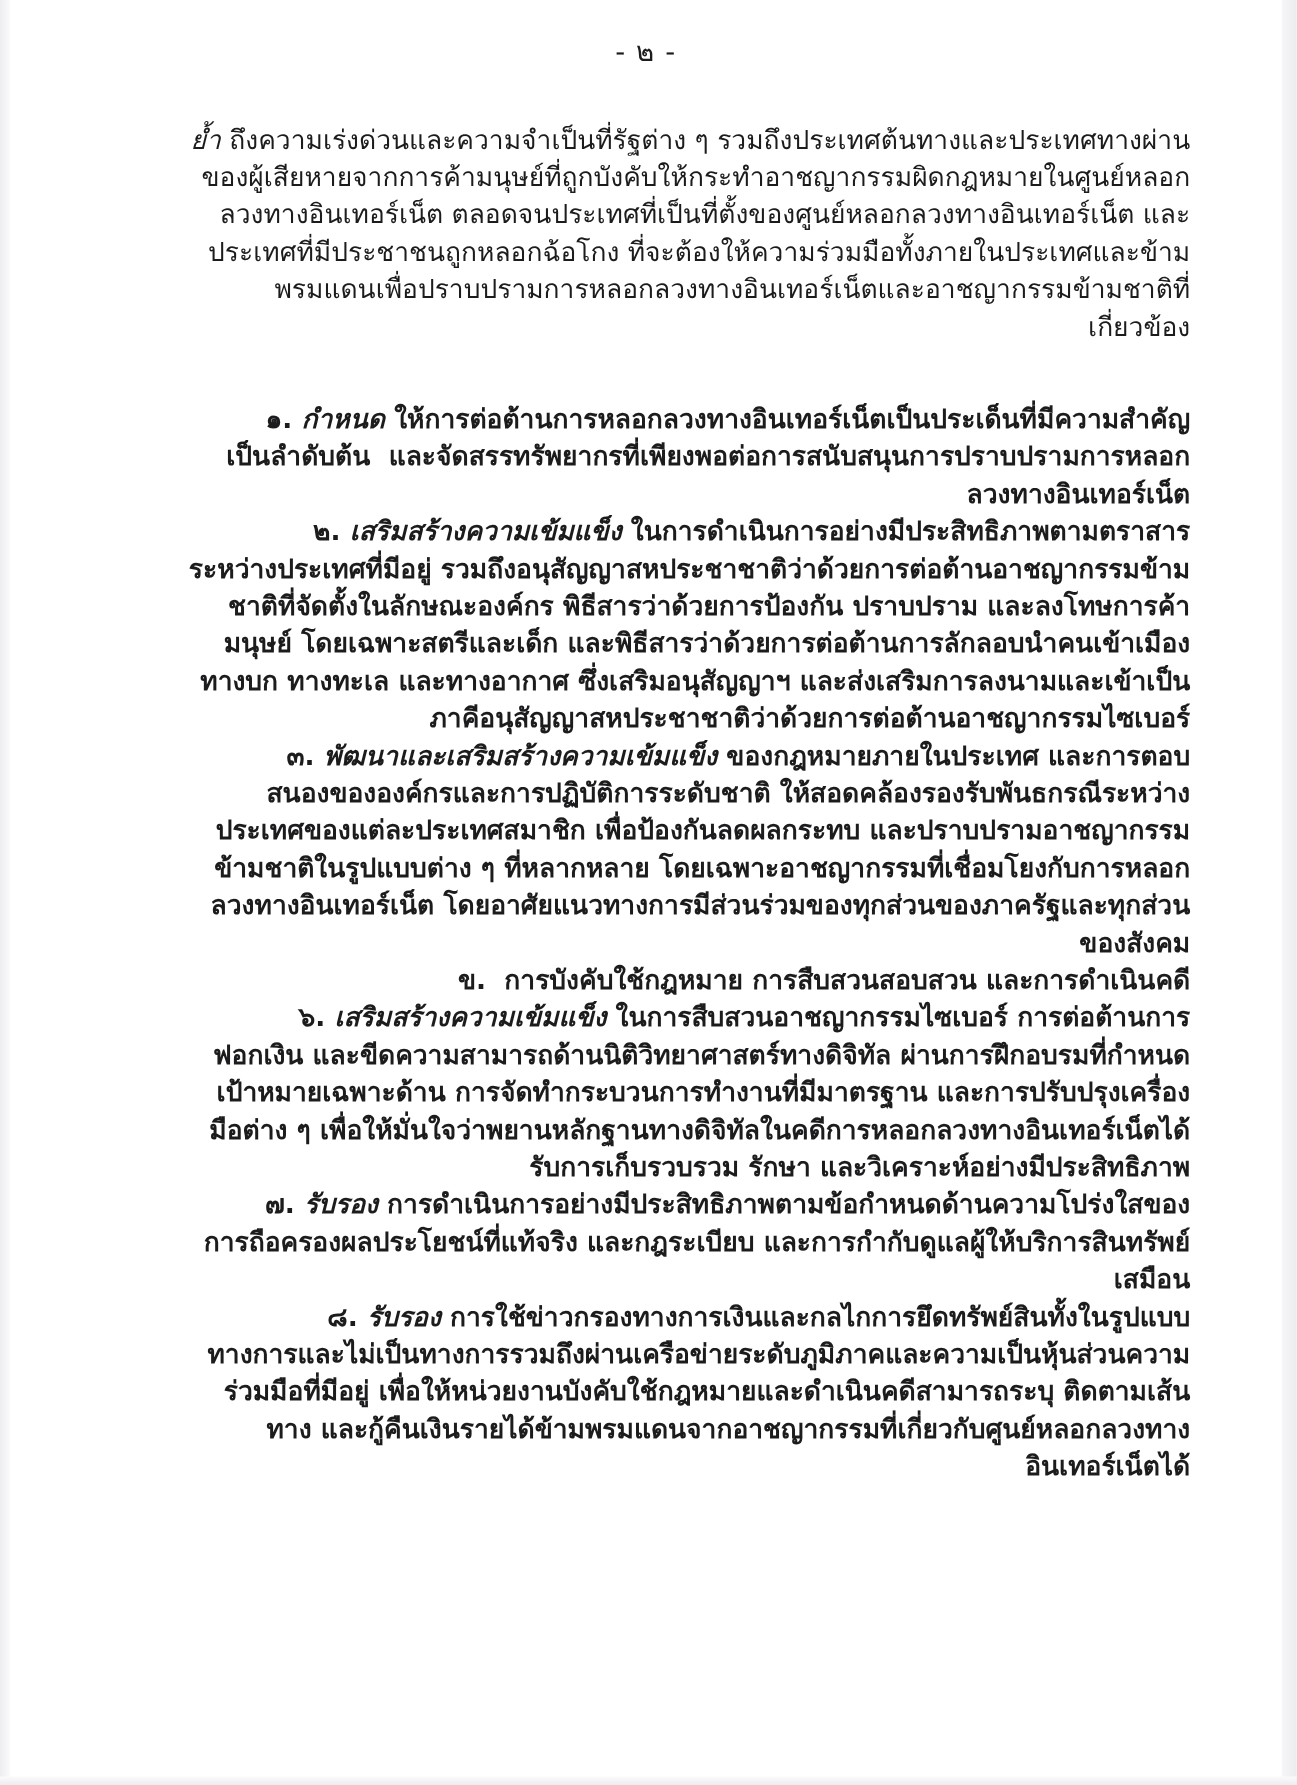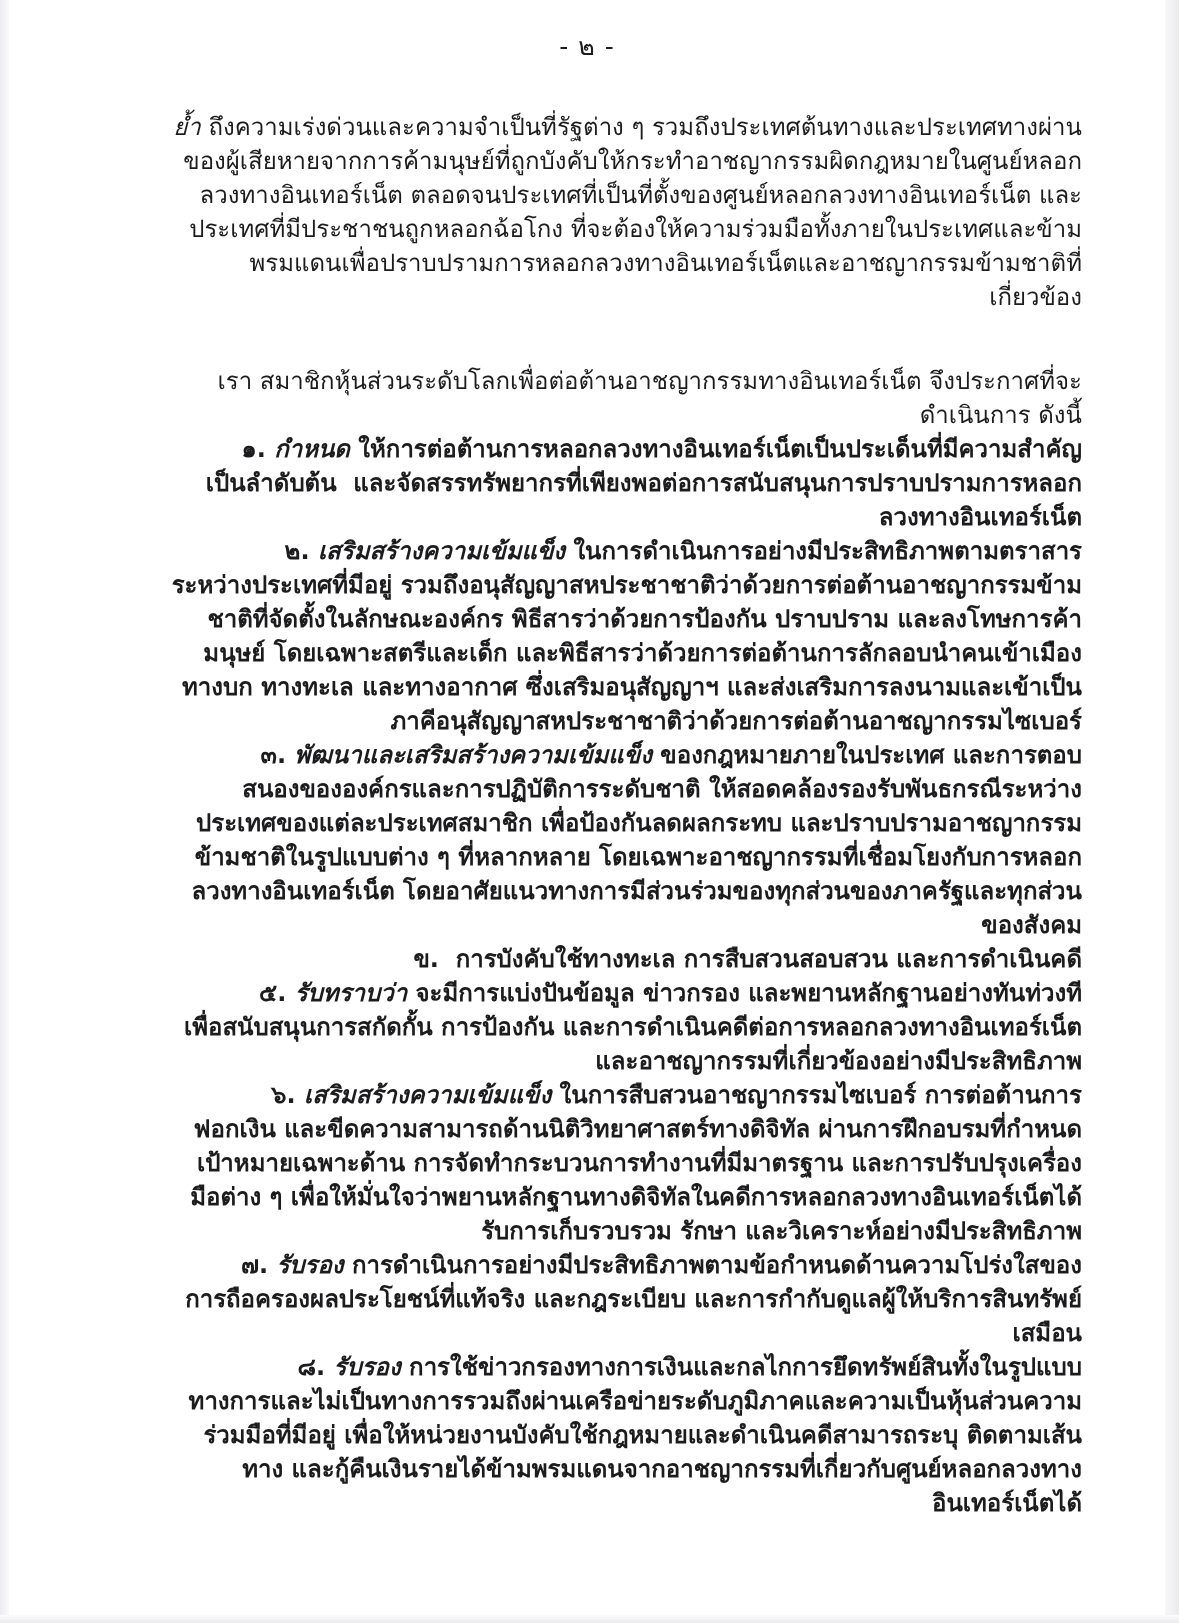--- a/index.html
+++ b/index.html
@@ -80,25 +80,23 @@
 <body>
 
 <div class="viewport">
   <div class="edge-left"></div>
   <div class="edge-right"></div>
   <div class="page">
     <div class="pageno">- ๒ -</div>
     <div class="doc-body">
         <p class="para body"><span class="it">ย้ำ</span><span> ถึงความเร่งด่วนและความจำเป็นที่รัฐต่าง ๆ รวมถึงประเทศต้นทางและประเทศทางผ่านของผู้เสียหายจากการค้ามนุษย์ที่ถูกบังคับให้กระทำอาชญากรรมผิดกฎหมายในศูนย์หลอกลวงทางอินเทอร์เน็ต ตลอดจนประเทศที่เป็นที่ตั้งของศูนย์หลอกลวงทางอินเทอร์เน็ต และประเทศที่มีประชาชนถูกหลอกฉ้อโกง ที่จะต้องให้ความร่วมมือทั้งภายในประเทศและข้ามพรมแดนเพื่อปราบปรามการหลอกลวงทางอินเทอร์เน็ตและอาชญากรรมข้ามชาติที่เกี่ยวข้อง</span></p>
         <p class="para gap"></p>
-        <p class="para body"><span>เรา สมาชิกหุ้นส่วนระดับโลกเพื่อต่อต้านอาชญากรรมทางอินเทอร์เน็ต จึงประกาศที่จะดำเนินการ ดังนี้</span></p>
         <p class="para item"><span>๑. </span><span class="it">กำหนด</span><span> ให้การต่อต้านการหลอกลวงทางอินเทอร์เน็ตเป็นประเด็นที่มีความสำคัญเป็นลำดับต้น  และจัดสรรทรัพยากรที่เพียงพอต่อการสนับสนุนการปราบปรามการหลอกลวงทางอินเทอร์เน็ต</span></p>
         <p class="para item"><span>๒. </span><span class="it">เสริมสร้างความเข้มแข็ง</span><span> ในการดำเนินการอย่างมีประสิทธิภาพตามตราสารระหว่างประเทศที่มีอยู่ รวมถึงอนุสัญญาสหประชาชาติว่าด้วยการต่อต้านอาชญากรรมข้ามชาติที่จัดตั้งในลักษณะองค์กร พิธีสารว่าด้วยการป้องกัน ปราบปราม และลงโทษการค้ามนุษย์ โดยเฉพาะสตรีและเด็ก และพิธีสารว่าด้วยการต่อต้านการลักลอบนำคนเข้าเมืองทางบก ทางทะเล และทางอากาศ ซึ่งเสริมอนุสัญญาฯ และส่งเสริมการลงนามและเข้าเป็นภาคีอนุสัญญาสหประชาชาติว่าด้วยการต่อต้านอาชญากรรมไซเบอร์</span></p>
         <p class="para item"><span>๓. </span><span class="it">พัฒนาและเสริมสร้างความเข้มแข็ง</span><span> ของกฎหมายภายในประเทศ และการตอบสนองขององค์กรและการปฏิบัติการระดับชาติ ให้สอดคล้องรองรับพันธกรณีระหว่างประเทศของแต่ละประเทศสมาชิก เพื่อป้องกันลดผลกระทบ และปราบปรามอาชญากรรมข้ามชาติในรูปแบบต่าง ๆ ที่หลากหลาย โดยเฉพาะอาชญากรรมที่เชื่อมโยงกับการหลอกลวงทางอินเทอร์เน็ต โดยอาศัยแนวทางการมีส่วนร่วมของทุกส่วนของภาครัฐและทุกส่วนของสังคม</span></p>
-        <p class="para heading"><span>ข.  การบังคับใช้ทางทะเล การสืบสวนสอบสวน และการดำเนินคดี</span></p>
-        <p class="para item"><span>๕. </span><span class="it">รับทราบว่า</span><span> จะมีการแบ่งปันข้อมูล ข่าวกรอง และพยานหลักฐานอย่างทันท่วงที เพื่อสนับสนุนการสกัดกั้น การป้องกัน และการดำเนินคดีต่อการหลอกลวงทางอินเทอร์เน็ตและอาชญากรรมที่เกี่ยวข้องอย่างมีประสิทธิภาพ</span></p>
+        <p class="para heading"><span>ข.  การบังคับใช้กฎหมาย การสืบสวนสอบสวน และการดำเนินคดี</span></p>
         <p class="para item"><span>๖. </span><span class="it">เสริมสร้างความเข้มแข็ง</span><span> ในการสืบสวนอาชญากรรมไซเบอร์ การต่อต้านการฟอกเงิน และขีดความสามารถด้านนิติวิทยาศาสตร์ทางดิจิทัล ผ่านการฝึกอบรมที่กำหนดเป้าหมายเฉพาะด้าน การจัดทำกระบวนการทำงานที่มีมาตรฐาน และการปรับปรุงเครื่องมือต่าง ๆ เพื่อให้มั่นใจว่าพยานหลักฐานทางดิจิทัลในคดีการหลอกลวงทางอินเทอร์เน็ตได้รับการเก็บรวบรวม รักษา และวิเคราะห์อย่างมีประสิทธิภาพ</span></p>
         <p class="para item"><span>๗. </span><span class="it">รับรอง</span><span> การดำเนินการอย่างมีประสิทธิภาพตามข้อกำหนดด้านความโปร่งใสของการถือครองผลประโยชน์ที่แท้จริง และกฎระเบียบ และการกำกับดูแลผู้ให้บริการสินทรัพย์เสมือน</span></p>
         <p class="para item"><span>๘. </span><span class="it">รับรอง</span><span> การใช้ข่าวกรองทางการเงินและกลไกการยึดทรัพย์สินทั้งในรูปแบบทางการและไม่เป็นทางการรวมถึงผ่านเครือข่ายระดับภูมิภาคและความเป็นหุ้นส่วนความร่วมมือที่มีอยู่ เพื่อให้หน่วยงานบังคับใช้กฎหมายและดำเนินคดีสามารถระบุ ติดตามเส้นทาง และกู้คืนเงินรายได้ข้ามพรมแดนจากอาชญากรรมที่เกี่ยวกับศูนย์หลอกลวงทางอินเทอร์เน็ตได้</span></p>
       </div>
   </div>
   <div class="edge-bottom"></div>
 </div>
 
 </body></html>

